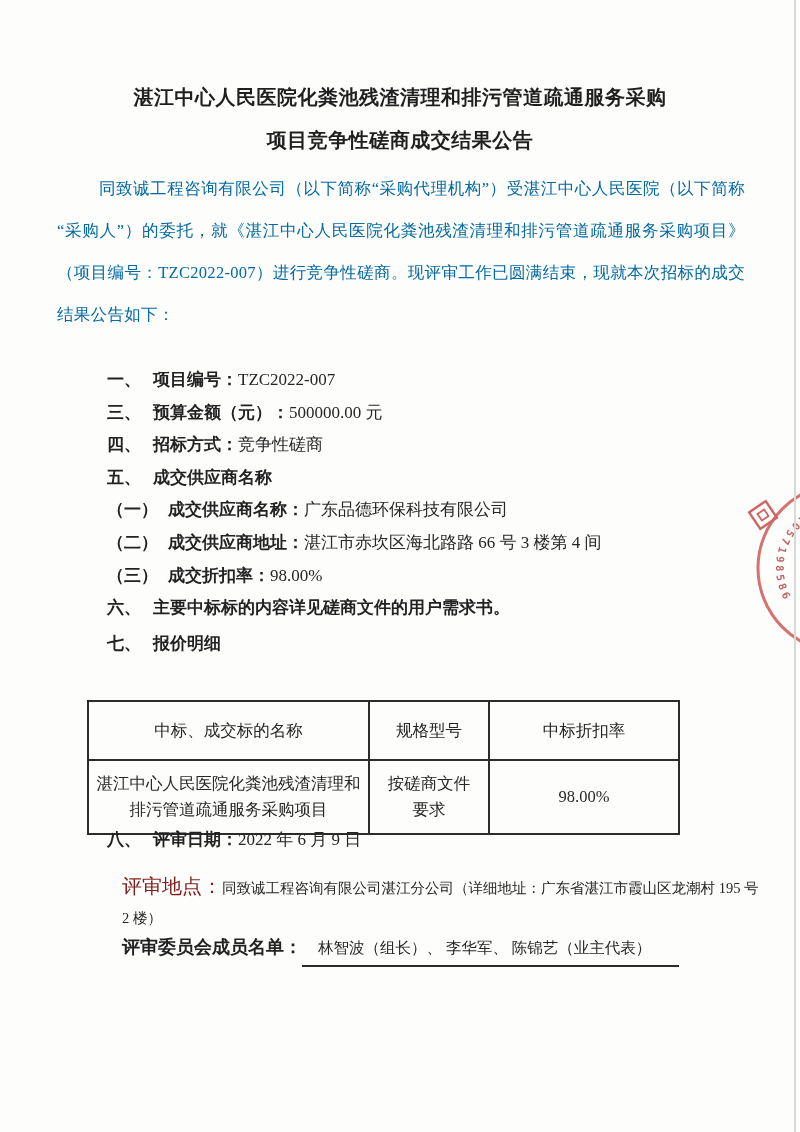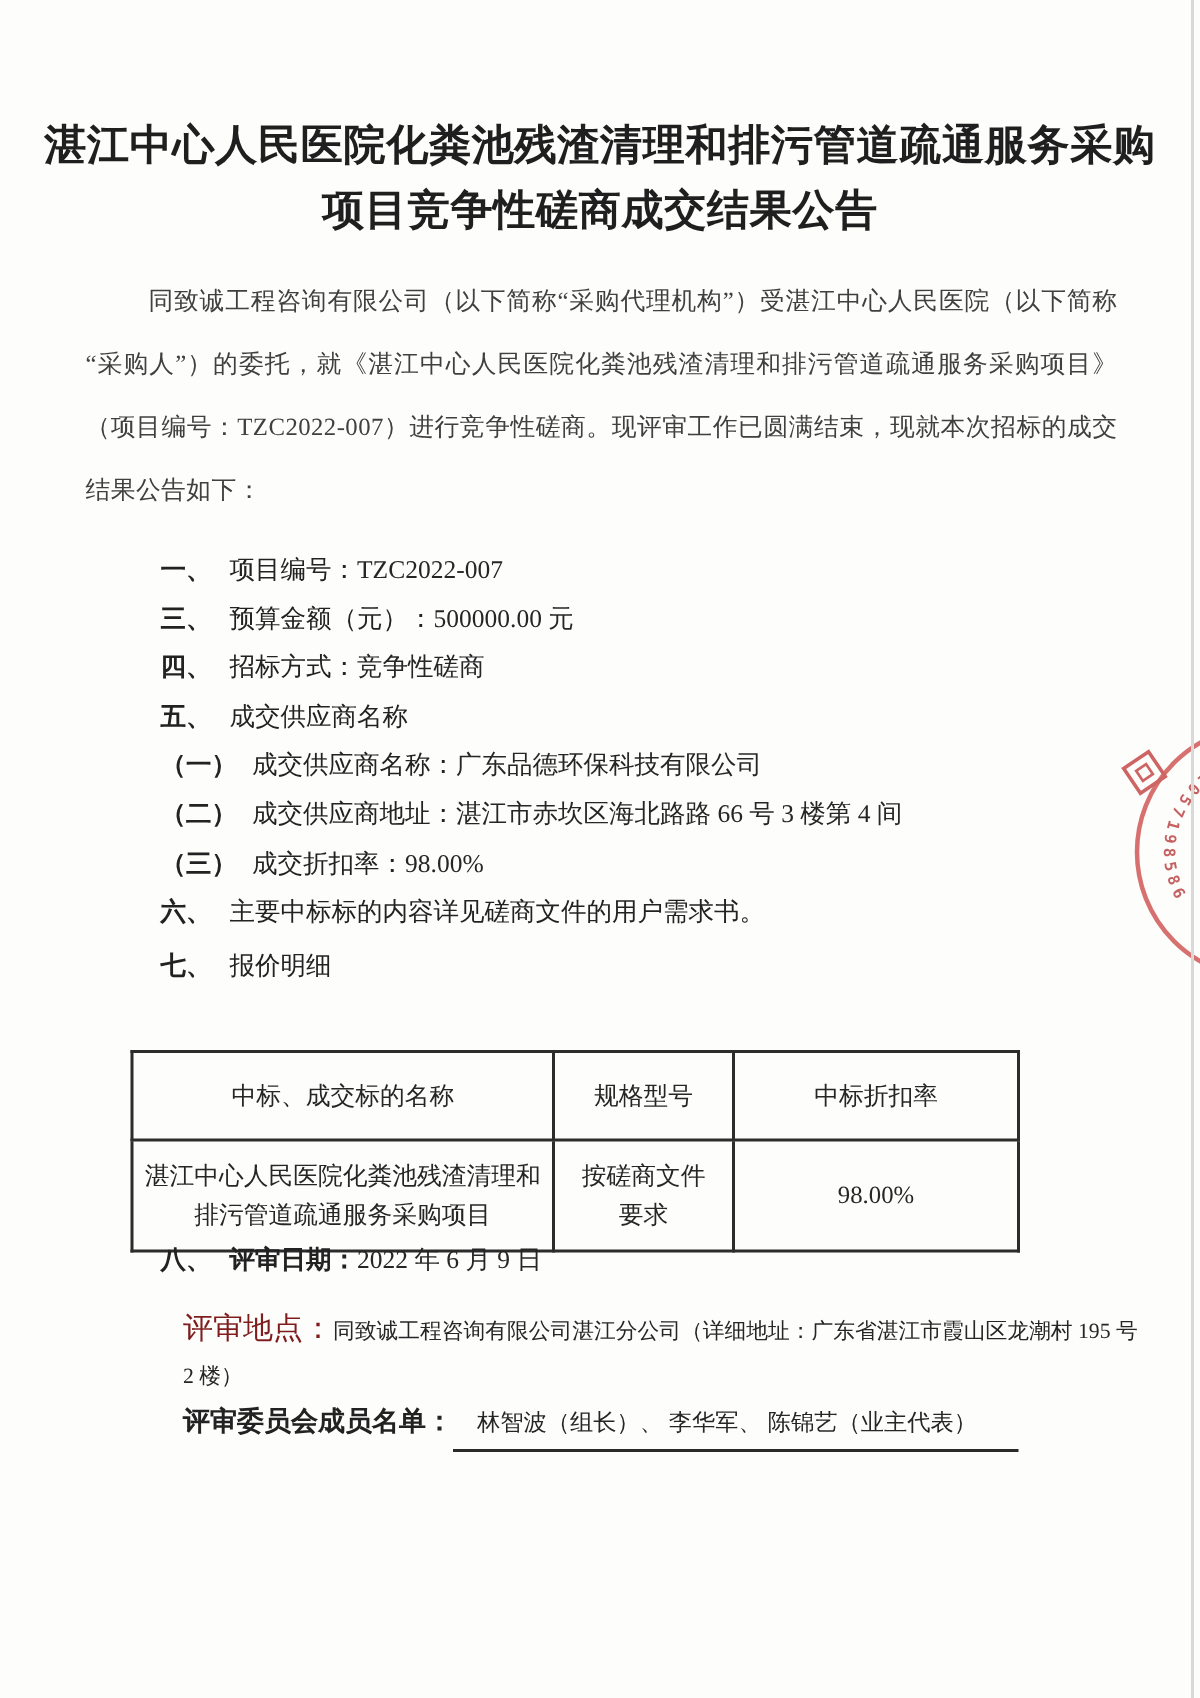--- a/index.html
+++ b/index.html
@@ -17,43 +17,43 @@
   }
   
   .edge-line{
     position:absolute;top:0;bottom:0;right:4px;width:2px;
     background:#d9d9d6;
   }
   
   .title-block{
     position:absolute;top:76px;left:0;right:0;
     text-align:center;
-    font-size:28px;font-weight:700;
+    font-size:20px;font-weight:700;
     line-height:43px;
     color:#1f1f1f;
     letter-spacing:0.5px;
   }
   
   .intro{
-    position:absolute;top:180px;left:57px;width:688px;
-    font-size:16.5px;line-height:42px;color:#404040;
+    position:absolute;top:168px;left:57px;width:688px;
+    font-size:16.5px;line-height:42px;color:#0369a1;
     letter-spacing:0.3px;
   }
   .intro .jline{text-align:justify;text-align-last:justify;}
   .intro .indent{padding-left:42px;}
   
   .items{
     position:absolute;top:364px;left:107px;width:660px;
     font-size:17px;color:#262626;
   }
   .item{line-height:32.6px;white-space:nowrap;}
   .item:nth-child(9),.item:nth-child(10){margin-top:3px;}
   .item .num{display:inline-block;min-width:46px;font-weight:700;color:#222;}
   .item .num.paren{min-width:0;padding-right:10px;font-weight:700;}
-  .item .lbl{font-weight:400;color:#222;}
+  .item .lbl{font-weight:700;color:#222;}
   .item .val{font-weight:400;}
   
   .quote-table{
     position:absolute;top:700px;left:87px;
     border-collapse:collapse;
     width:591px;table-layout:fixed;
     font-size:16.5px;color:#262626;
   }
   .quote-table th,.quote-table td{
     border:2px solid #2c2c2c;

